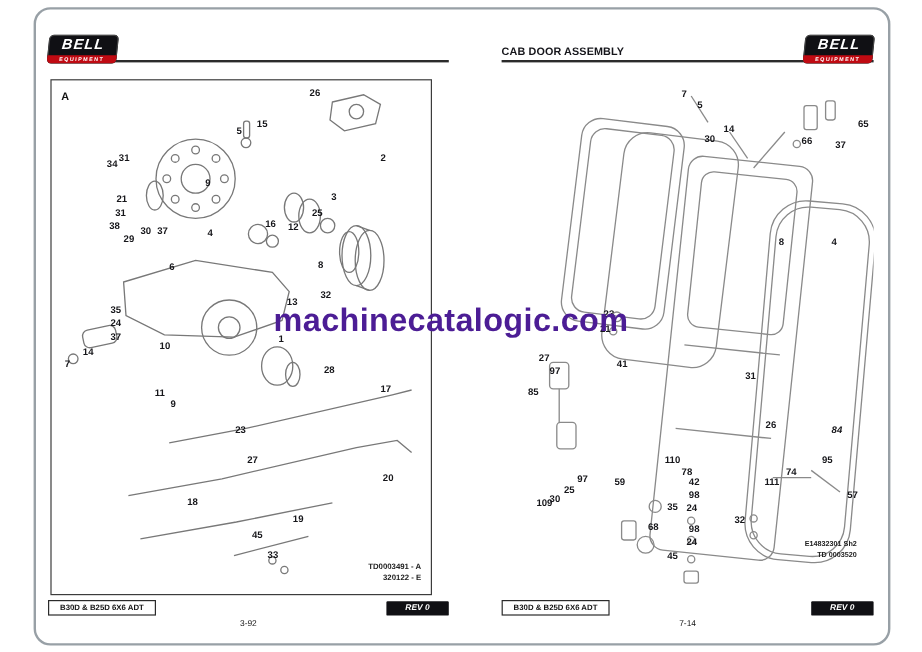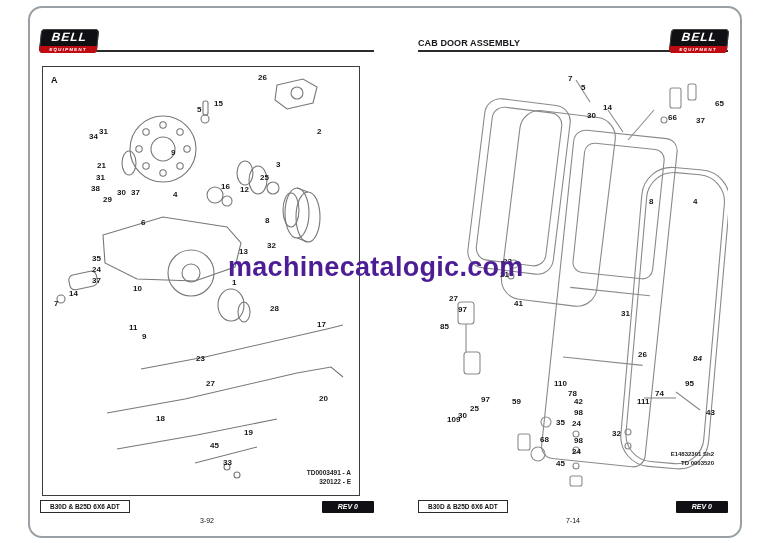--- a/index.html
+++ b/index.html
@@ -248,21 +248,21 @@
           <span class="part-label" style="left: 52px; top: 343px;">25</span>
           <span class="part-label" style="left: 40px; top: 350px;">30</span>
           <span class="part-label" style="left: 94px; top: 336px;">59</span>
           <span class="part-label" style="left: 156px; top: 336px;">42</span>
           <span class="part-label" style="left: 156px; top: 347px;">98</span>
           <span class="part-label" style="left: 219px; top: 336px;">111</span>
           <span class="part-label" style="left: 29px; top: 354px;">109</span>
           <span class="part-label" style="left: 138px; top: 357px;">35</span>
           <span class="part-label" style="left: 154px; top: 358px;">24</span>
           <span class="part-label" style="left: 194px; top: 368px;">32</span>
-          <span class="part-label" style="left: 288px; top: 347px;">43</span>
+          <span class="part-label" style="left: 288px; top: 347px;">57</span>
           <span class="part-label" style="left: 122px; top: 374px;">68</span>
           <span class="part-label" style="left: 156px; top: 375px;">98</span>
           <span class="part-label" style="left: 154px; top: 386px;">24</span>
           <span class="part-label" style="left: 138px; top: 398px;">45</span>
         </div>
       <div class="drawing-refs-free">
         <div>E14832301 Sh2</div>
         <div>TD 0003520</div>
       </div>
     </div>

